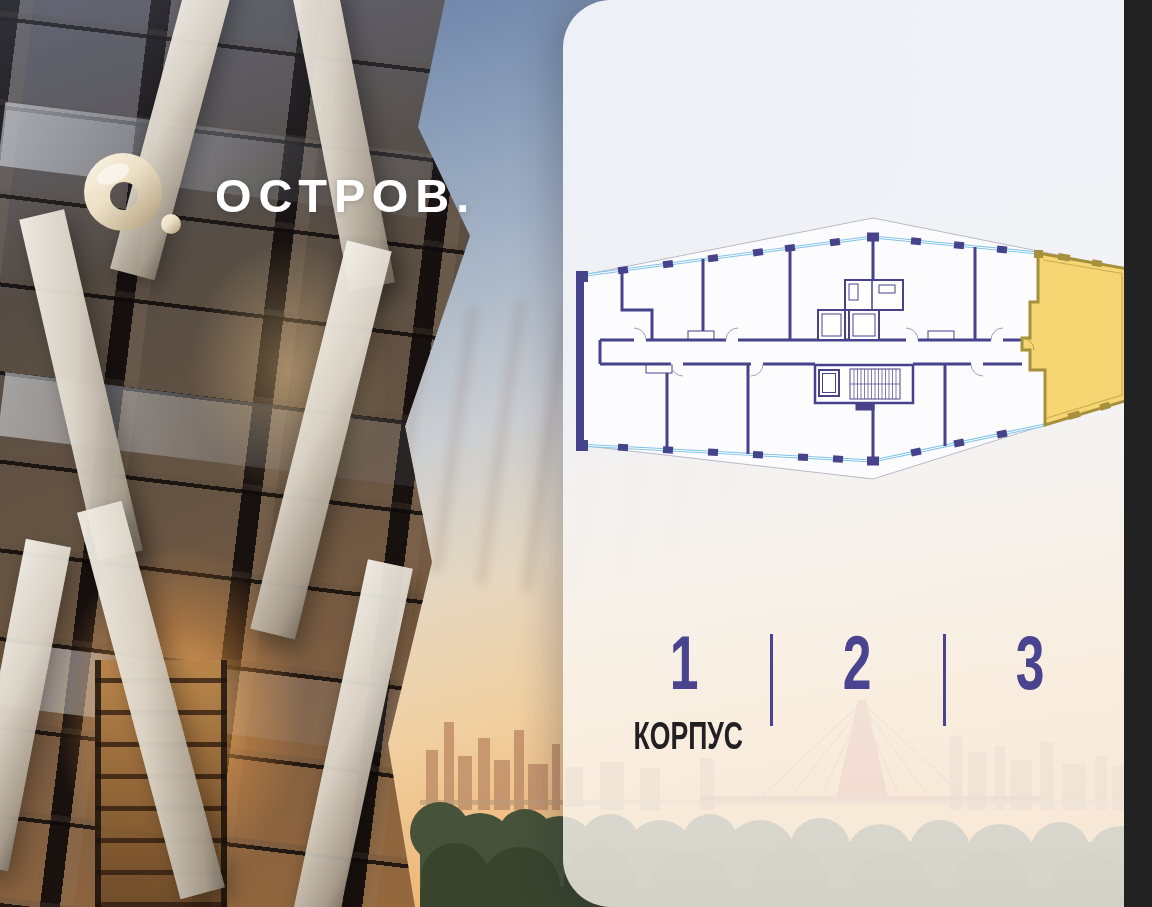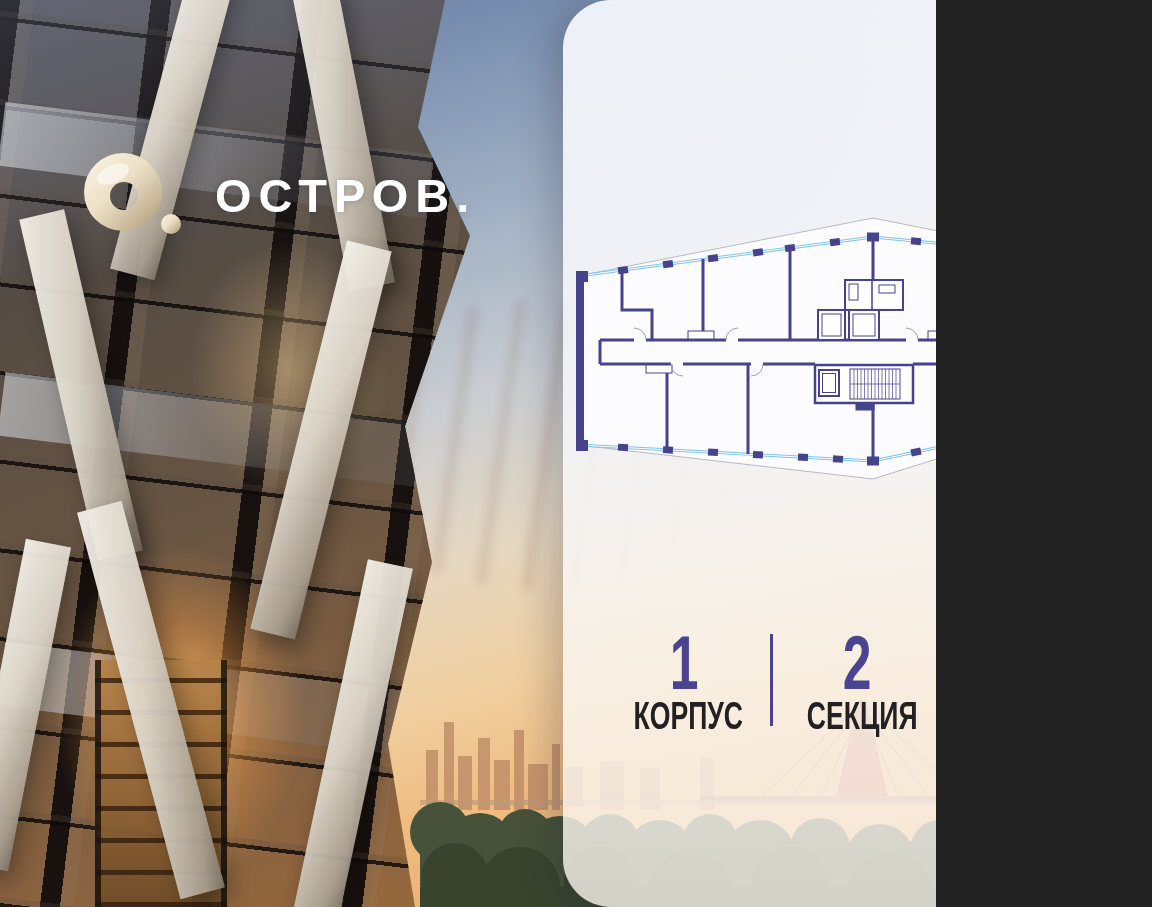--- a/index.html
+++ b/index.html
@@ -1,16 +1,16 @@
 <!DOCTYPE html>
 <html><head>
 <meta charset="utf-8">
 <style>
   html,body{margin:0;padding:0;background:#222;}
-  .stage{position:relative;width:936px;height:907px;overflow:hidden;
+  .stage{position:relative;width:1124px;height:907px;overflow:hidden;
          font-family:"Liberation Sans", sans-serif;background:#8fa0bb;}
 
   
   .photo{position:absolute;inset:0;}
   .sky{position:absolute;inset:0;
     background:linear-gradient(165deg,#5c7199 0%,#7e93b3 15%,#a2b1c4 30%,#c9cdd2 45%,
                #e4d7c2 58%,#f0d0a2 70%,#efba7d 82%,#e9a763 100%);}
   .clouds{position:absolute;left:330px;top:300px;width:410px;height:290px;border-radius:50%;
     background:repeating-linear-gradient(98deg, rgba(130,95,85,.22) 0 10px, rgba(0,0,0,0) 10px 46px);
     filter:blur(5px);opacity:.8;}
@@ -46,21 +46,21 @@
     background:linear-gradient(180deg, rgba(246,248,252,.93) 0%, rgba(246,246,249,.88) 45%,
                rgba(250,246,240,.84) 75%, rgba(250,245,238,.8) 100%);
     box-shadow:-14px 0 34px rgba(30,30,50,.22);}
   .plan{position:absolute;left:13px;top:212px;}
 
   .info-row{position:absolute;left:0;right:0;top:630px;display:flex;
     justify-content:center;align-items:flex-start;}
   .info-cell{width:150px;text-align:center;}
   .num{font-size:76px;font-weight:bold;color:#4a4490;line-height:.88;}
   .num span{display:inline-block;transform:scaleX(.68);}
-  .lbl{margin-top:0;font-size:38px;font-weight:bold;color:#232023;line-height:1;}
+  .lbl{margin-top:20px;font-size:38px;font-weight:bold;color:#232023;line-height:1;}
   .lbl span{display:inline-block;transform:scaleX(.7);}
   .divider{width:3px;height:92px;background:#4a4490;margin:4px 10px 0;}
 </style>
 </head>
 <body>
 
 <div class="stage">
 
   <div class="photo">
     <div class="sky"></div>
@@ -283,21 +283,20 @@
     </svg>
 
     <div class="info-row">
       <div class="info-cell">
         <div class="num"><span>1</span></div>
         <div class="lbl"><span>КОРПУС</span></div>
       </div>
       <div class="divider"></div>
       <div class="info-cell">
         <div class="num"><span>2</span></div>
-        <div class="lbl"><span>СЕКЦИЯ</span></div>
       </div>
       <div class="divider"></div>
       <div class="info-cell">
         <div class="num"><span>3</span></div>
       </div>
     </div>
   </div>
 </div>
 
 </body></html>

